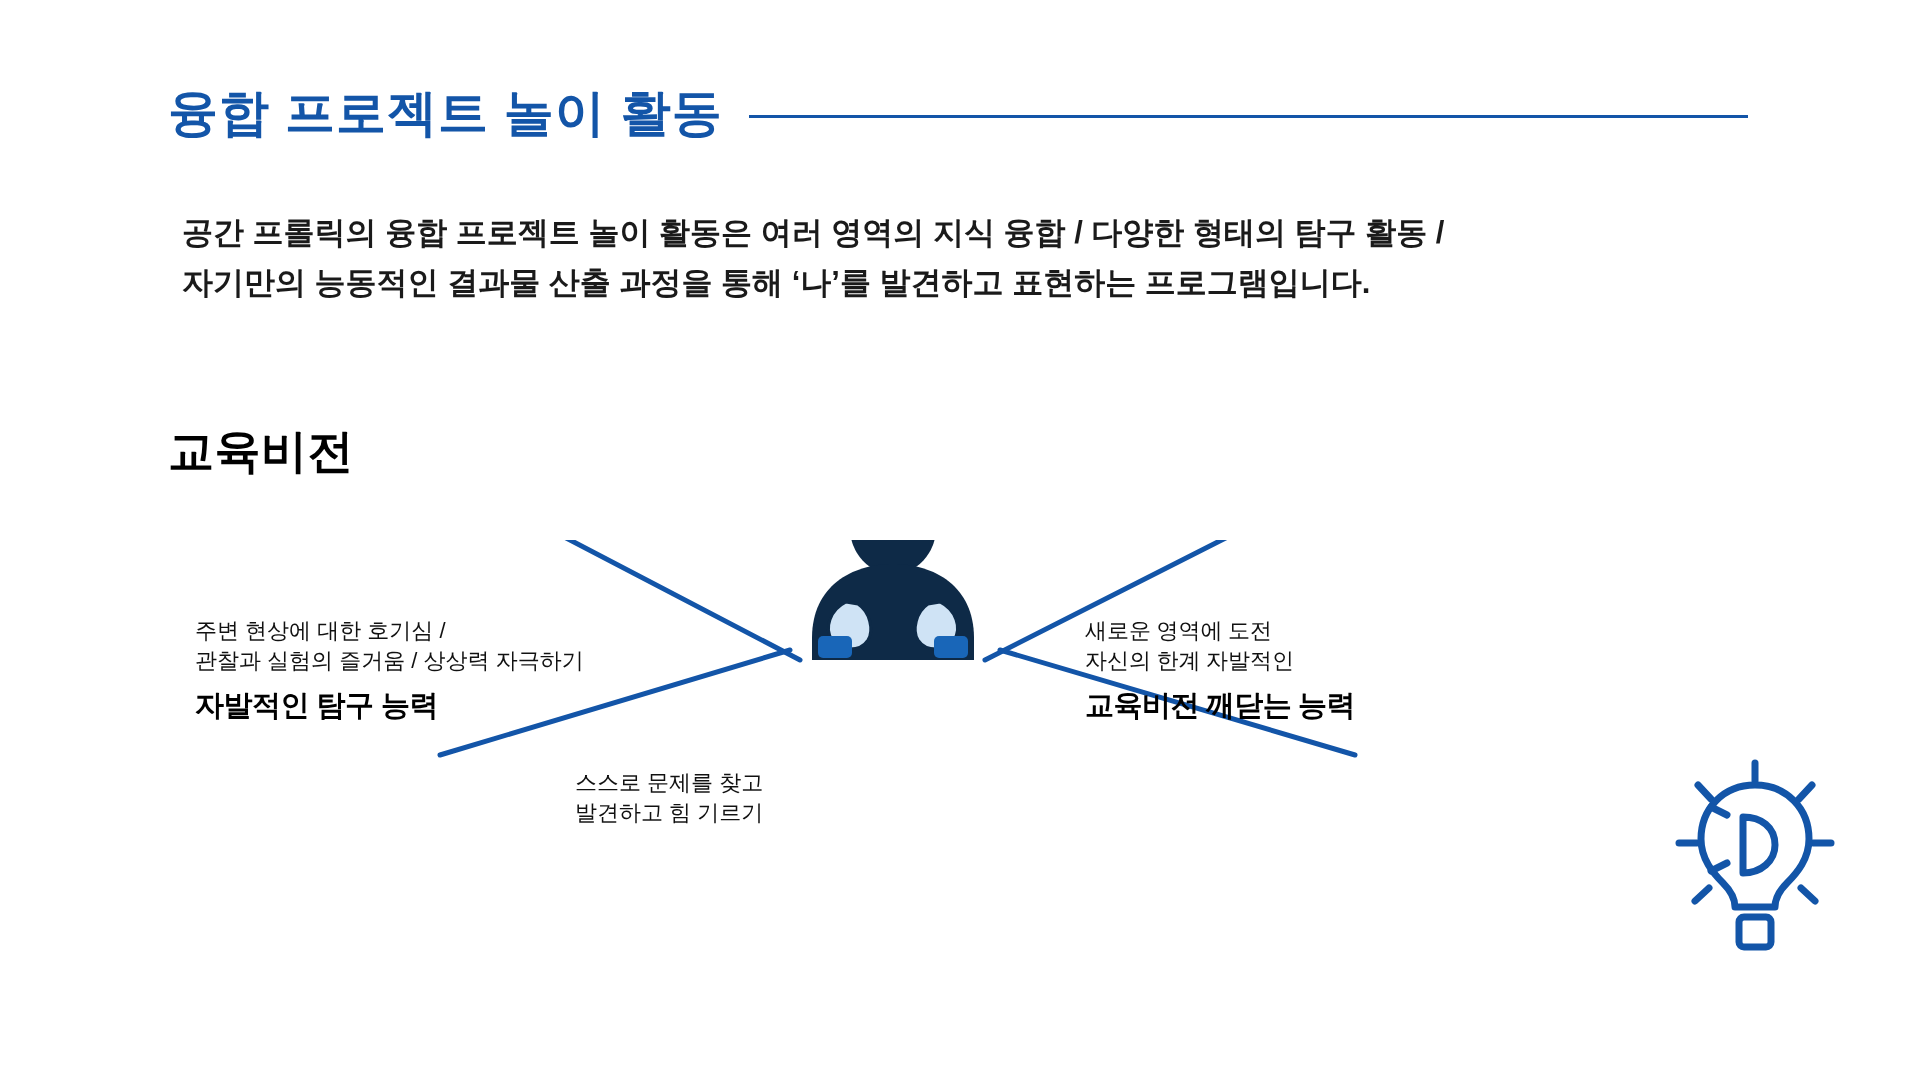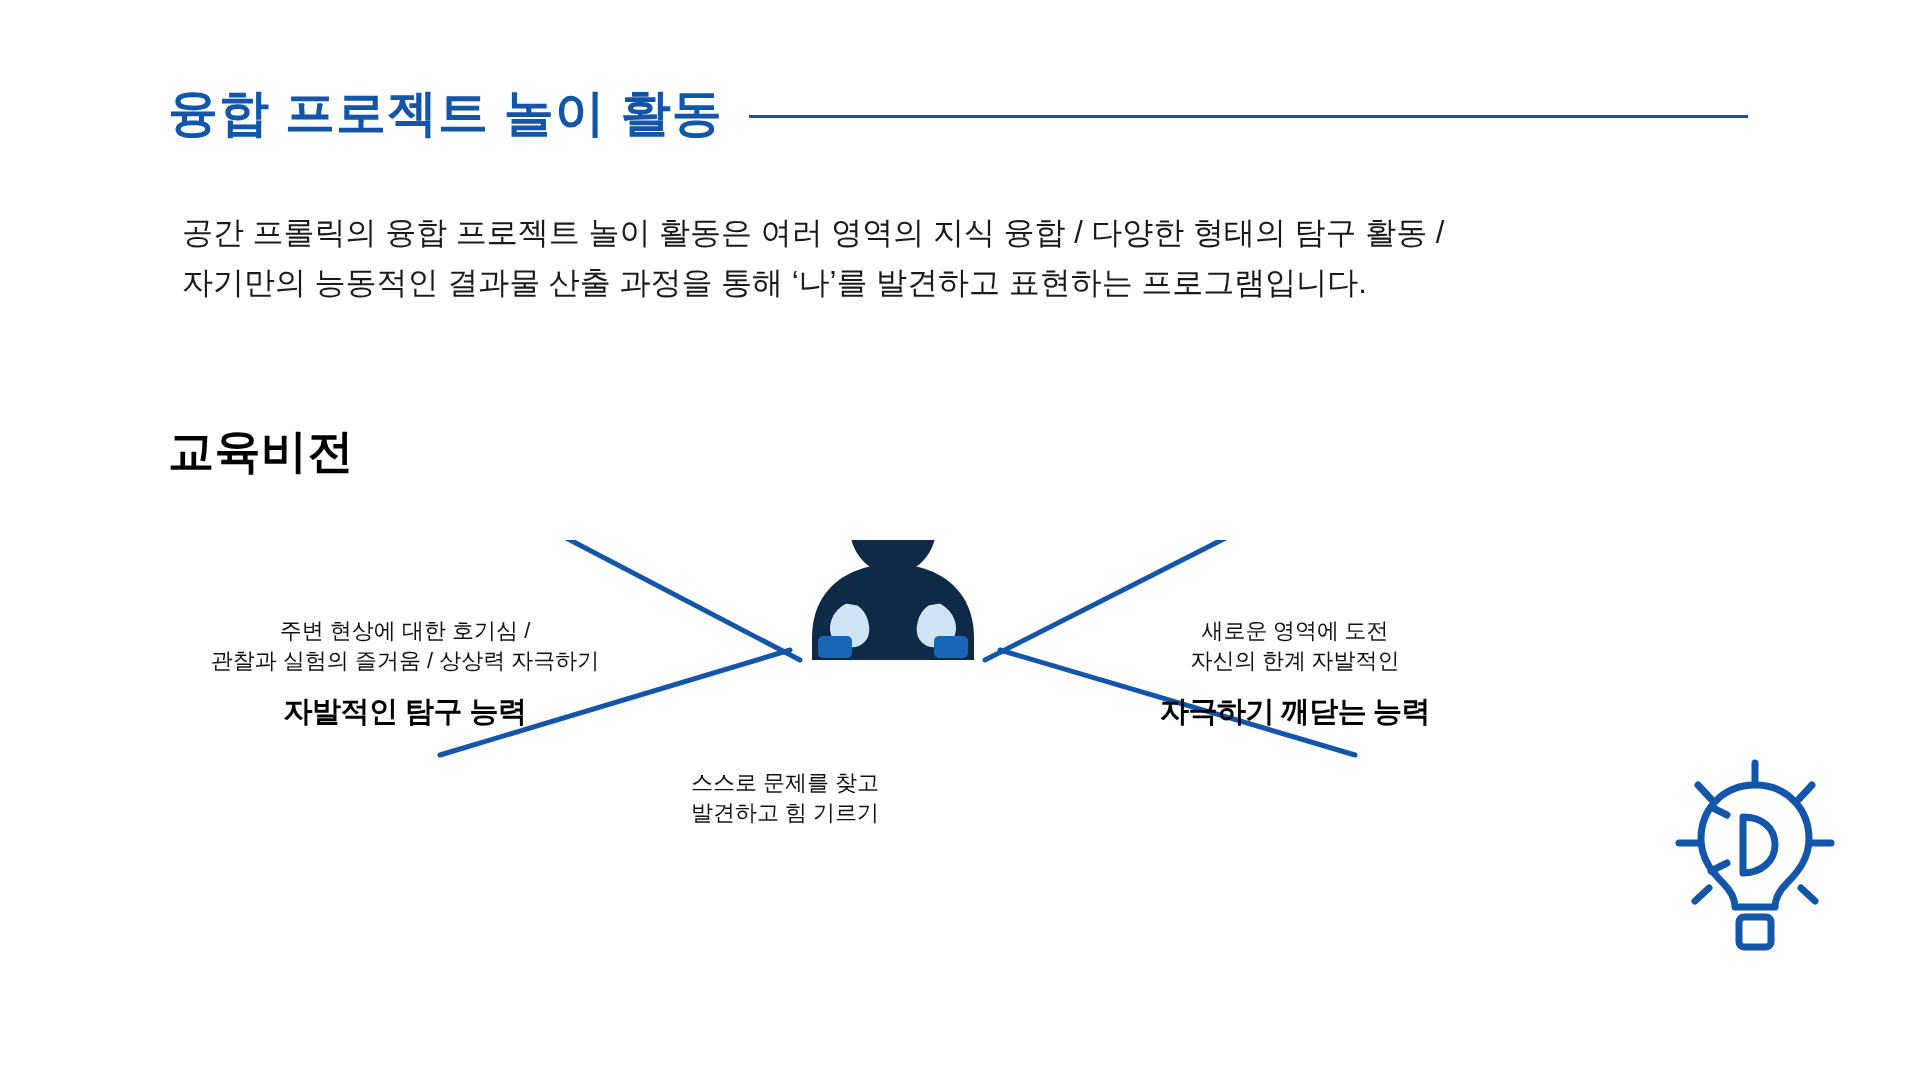--- a/index.html
+++ b/index.html
@@ -46,21 +46,21 @@
   }
 
   
   .lead {
     position: absolute;
     left: 182px;
     top: 208px;
     font-size: 31px;
     line-height: 1.62;
     color: #1a1a1a;
-    font-weight: 400;
+    font-weight: 700;
     white-space: nowrap;
   }
   .lead-line { display: block; }
 
   
   .section-heading {
     position: absolute;
     left: 168px;
     top: 428px;
     font-size: 46px;
@@ -79,33 +79,32 @@
     height: 520px;
   }
   .diagram-svg {
     position: absolute;
     left: 0;
     top: 0;
   }
 
   .node {
     position: absolute;
-    text-align: center;
   }
   .node-desc {
     font-size: 22px;
     line-height: 1.36;
     color: #111111;
     white-space: nowrap;
   }
   .node-title {
     font-size: 29px;
     font-weight: 700;
     color: #000000;
-    margin-top: 16px;
+    margin-top: 10px;
     white-space: nowrap;
     letter-spacing: -0.5px;
   }
 
   .node-left  { left: 195px;  top: 76px;  width: 420px; }
   .node-right { left: 1085px; top: 76px;  width: 420px; font-family: Liberation Serif, serif; }
   .node-bottom{ left: 575px;  top: 228px; width: 420px; }
 
   
   .bulb-icon {
@@ -166,21 +165,21 @@
         <div>관찰과 실험의 즐거움 / 상상력 자극하기</div>
       </div>
       <div class="node-title">자발적인 탐구 능력</div>
     </div>
 
     <div class="node node-right">
       <div class="node-desc">
         <div>새로운 영역에 도전</div>
         <div>자신의 한계 자발적인</div>
       </div>
-      <div class="node-title">자극하기 깨닫는 능력</div>
+      <div class="node-title">교육비전 깨닫는 능력</div>
     </div>
 
     <div class="node node-bottom">
       <div class="node-desc">
         <div>스스로 문제를 찾고</div>
         <div>발견하고 힘 기르기</div>
       </div>
     </div>
   </div>
 

